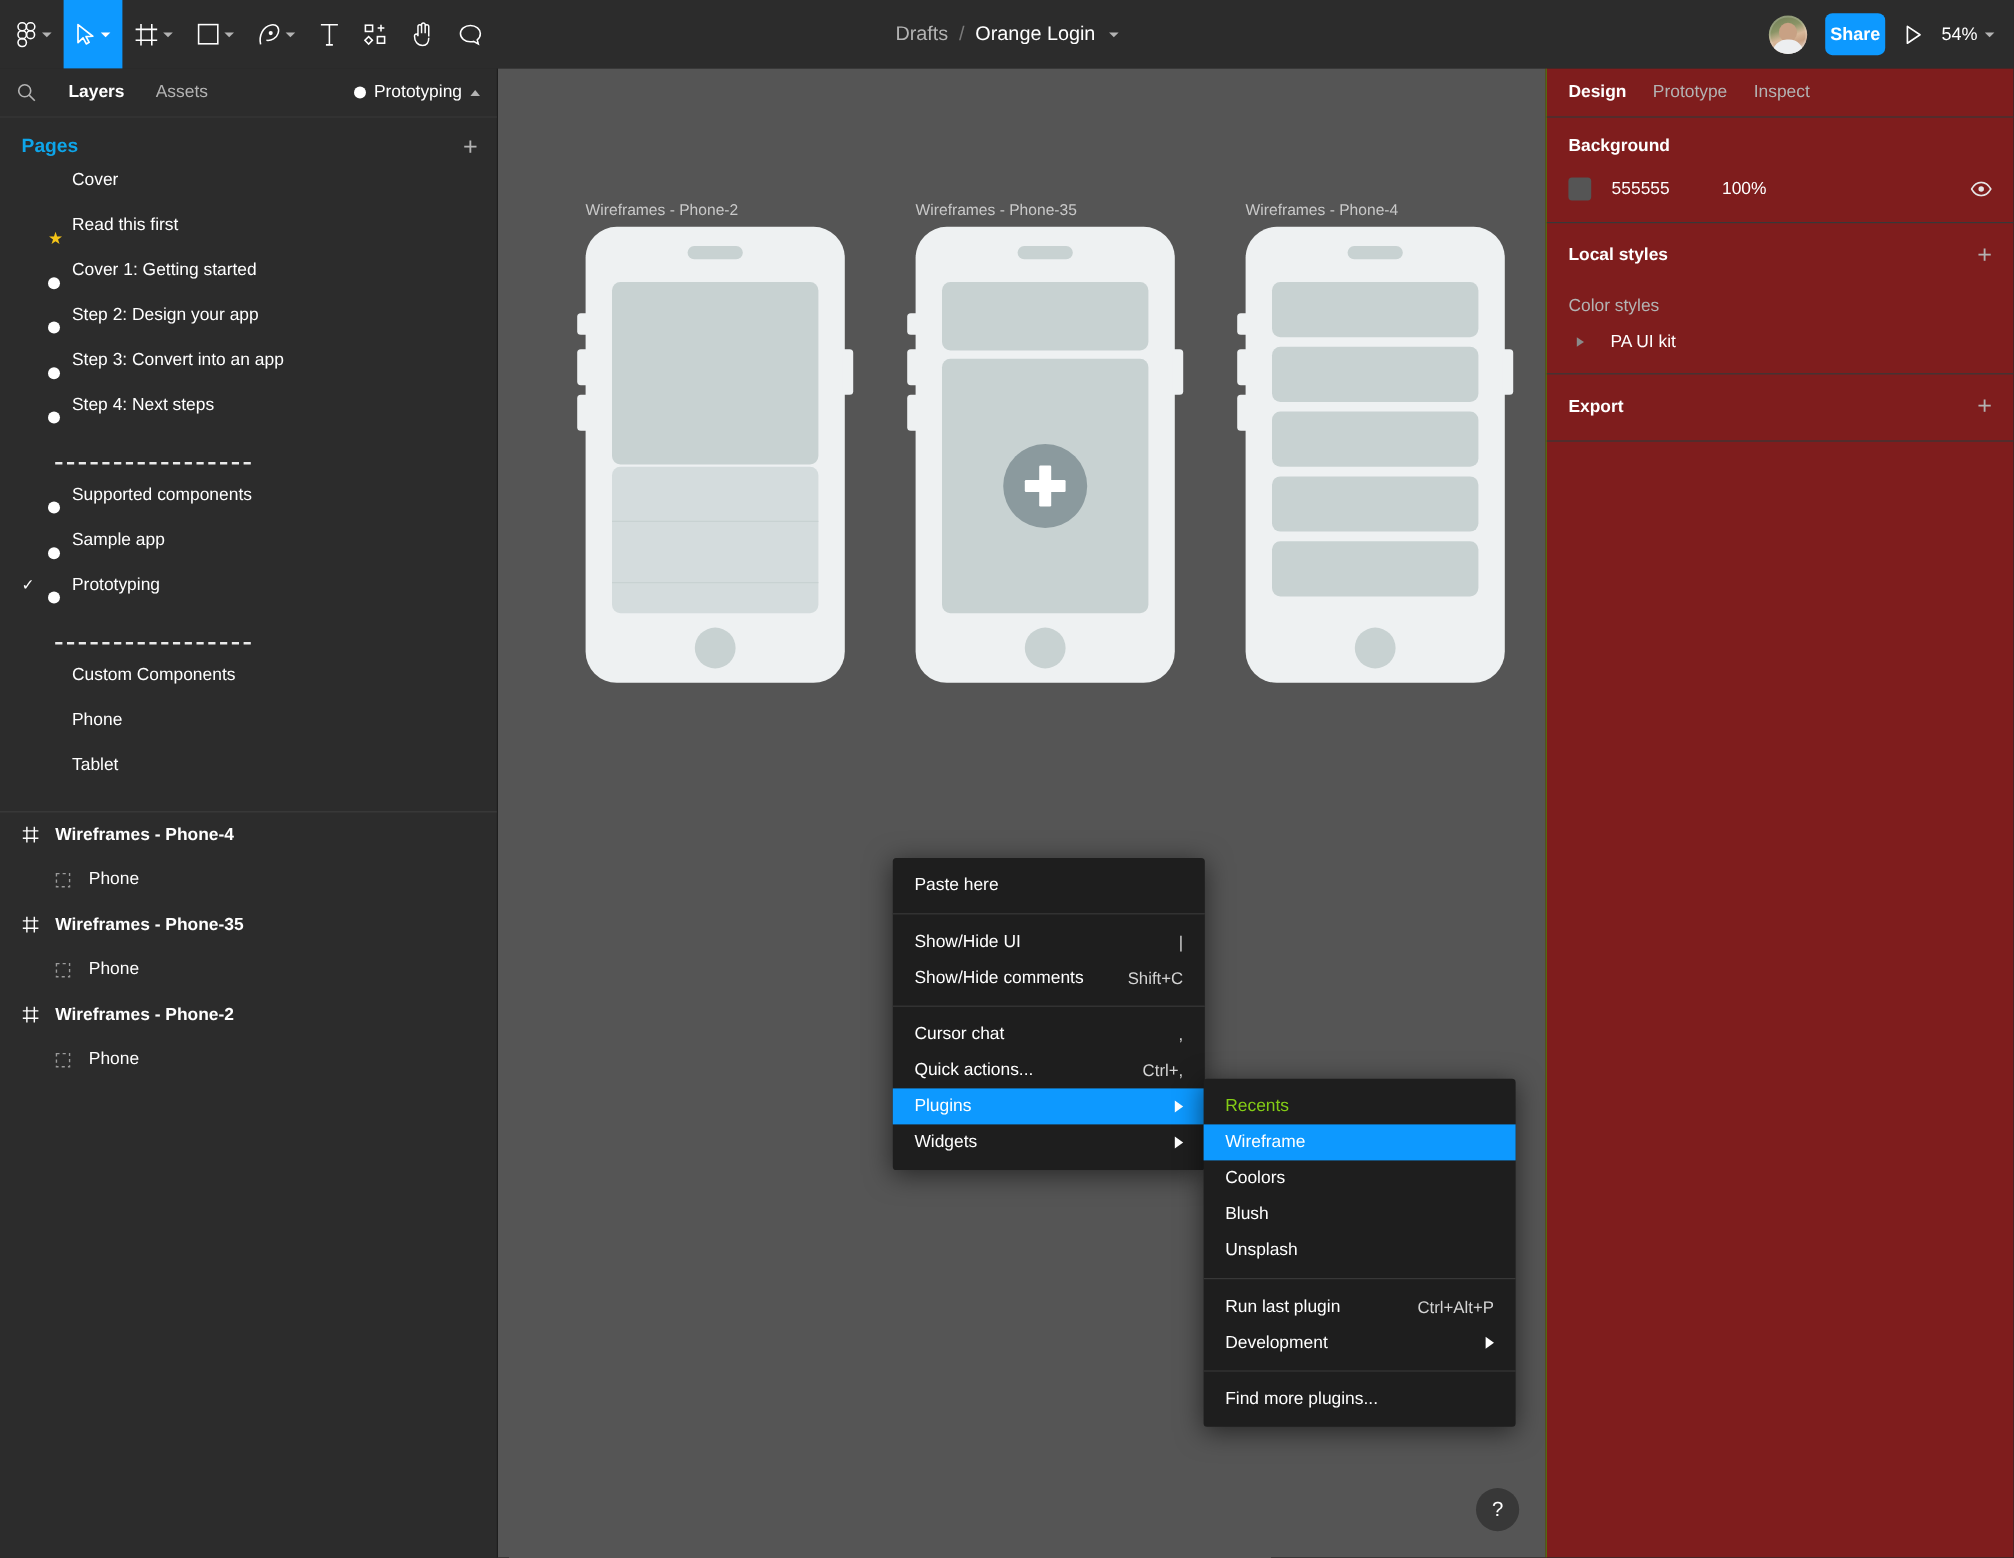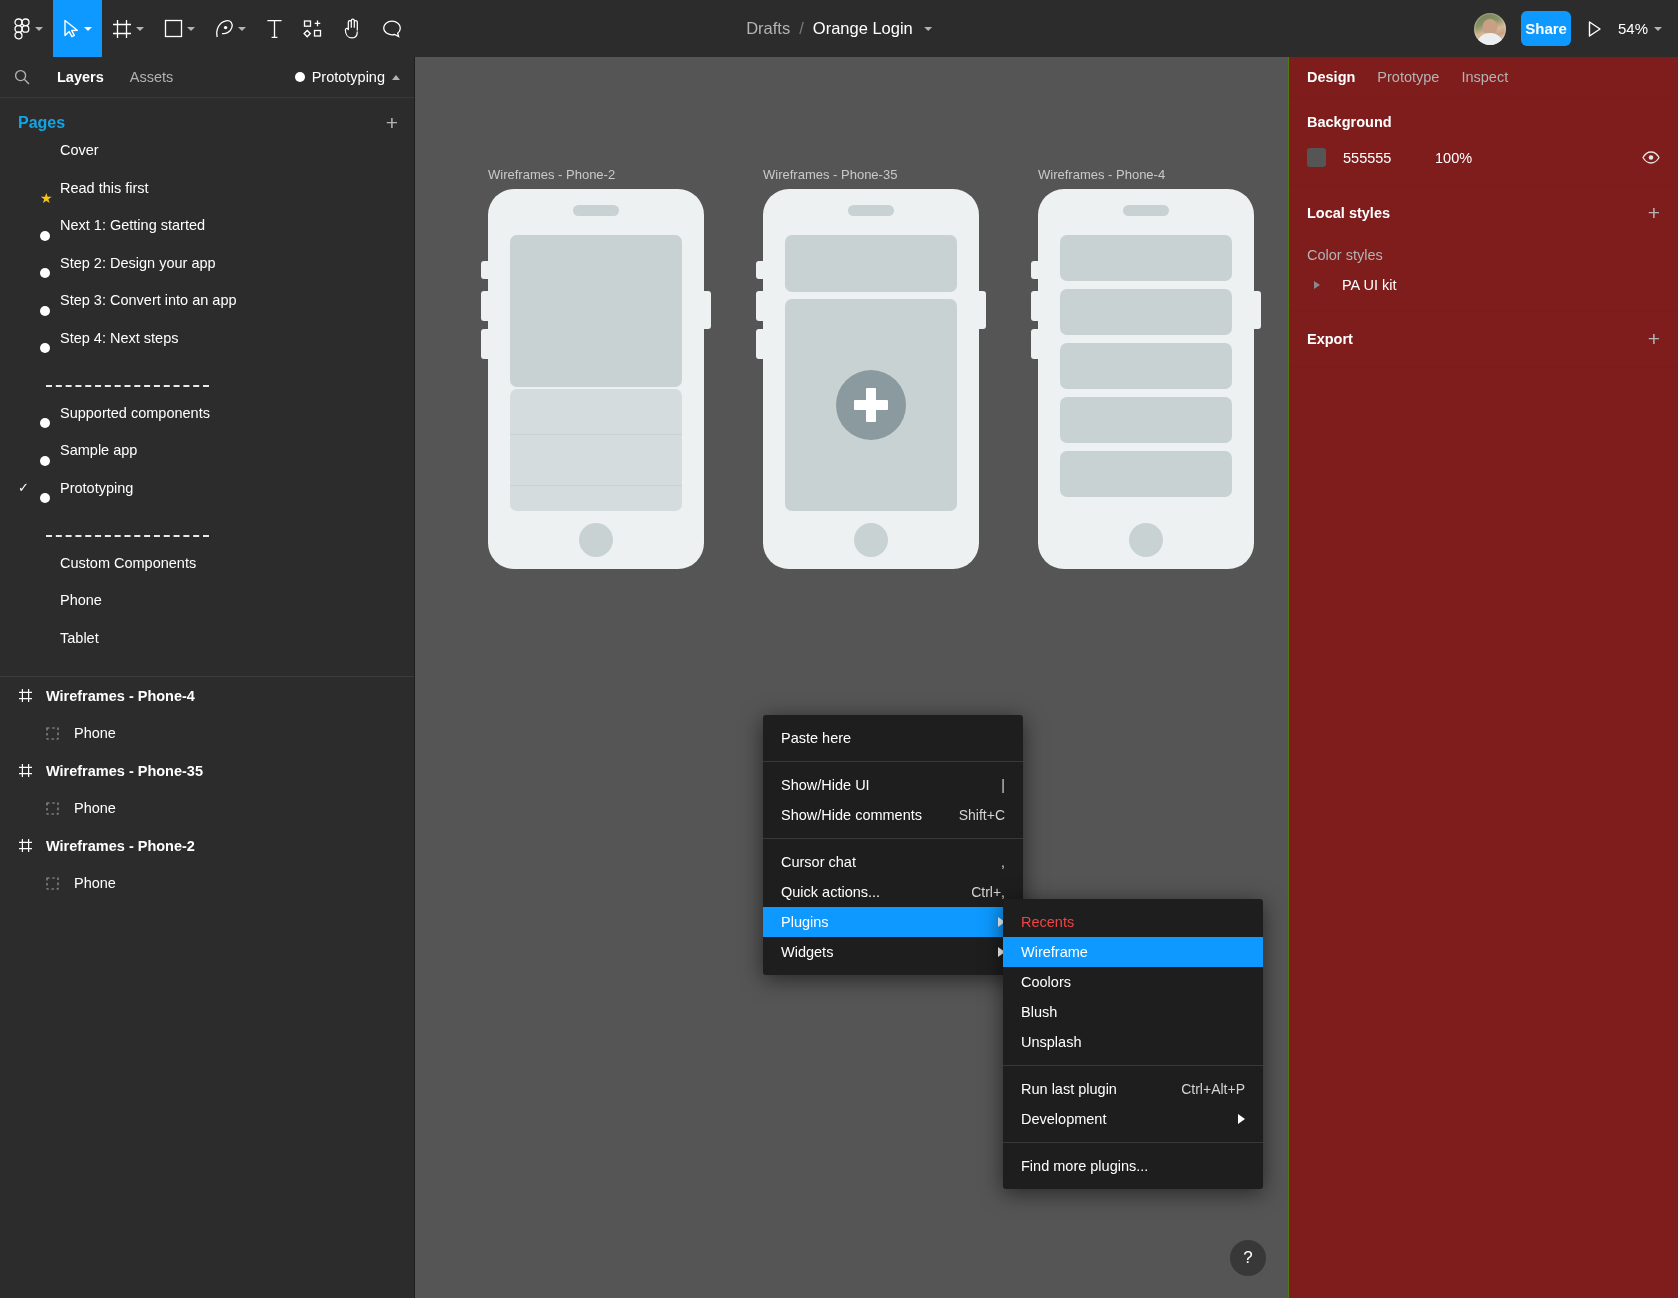--- a/index.html
+++ b/index.html
@@ -212,21 +212,21 @@
     height: 30px; padding: 0 18px 0 18px;
     font-size: 14.5px; color: #ffffff; white-space: nowrap; cursor: pointer;
   }
   .ctx-item.hl { background: #0d99ff; }
   .ctx-item .lbl { flex: 1; }
   .ctx-item .sc { color: #d4d4d4; font-size: 14px; margin-left: 26px; }
   .ctx-item .arrow {
     width:0;height:0;border-top:5px solid transparent;border-bottom:5px solid transparent;
     border-left:7px solid #ffffff; margin-left: 26px;
   }
-  .ctx-item.header { color: #ef4444; cursor: default; }
+  .ctx-item.header { color: #84cc16; cursor: default; }
   .ctx-sep { height: 1px; background: #383838; margin: 8px 0; }
 
   
   .help-btn {
     position: absolute; right: 22px; bottom: 22px;
     width: 36px; height: 36px; border-radius: 50%;
     background: #383838; color: #ffffff;
     display: flex; align-items: center; justify-content: center;
     font-size: 17px; cursor: pointer; z-index: 60;
   }
@@ -383,21 +383,21 @@
             <span class="pi-glyph">
               <span class="star">★</span>
             </span>
             <span class="pi-label">Read this first</span>
           </div>
           <div class="page-item">
             <span class="pi-check"></span>
             <span class="pi-glyph">
               <span class="dot"></span>
             </span>
-            <span class="pi-label">Next 1: Getting started</span>
+            <span class="pi-label">Cover 1: Getting started</span>
           </div>
           <div class="page-item">
             <span class="pi-check"></span>
             <span class="pi-glyph">
               <span class="dot"></span>
             </span>
             <span class="pi-label">Step 2: Design your app</span>
           </div>
           <div class="page-item">
             <span class="pi-check"></span>
@@ -565,21 +565,21 @@
             <div class="block" style="position:absolute;left:0;right:0;top:0px;height:46px;"></div>
             <div class="block" style="position:absolute;left:0;right:0;top:54px;height:46px;"></div>
             <div class="block" style="position:absolute;left:0;right:0;top:108px;height:46px;"></div>
             <div class="block" style="position:absolute;left:0;right:0;top:162px;height:46px;"></div>
             <div class="block" style="position:absolute;left:0;right:0;top:216px;height:46px;"></div>
           </div>
           <div class="home"></div>
         </div>
       </div>
 
-      <div class="ctx" style="left:348px; top:658px; width:260px;">
+      <div class="ctx" style="left:329px; top:658px; width:260px;">
         <div class="ctx-body">
             <div class="ctx-item">
               <span class="lbl">Paste here</span>
             </div>
             <div class="ctx-sep"></div>
             <div class="ctx-item">
               <span class="lbl">Show/Hide UI</span>
               <span class="sc">|</span>
             </div>
             <div class="ctx-item">

